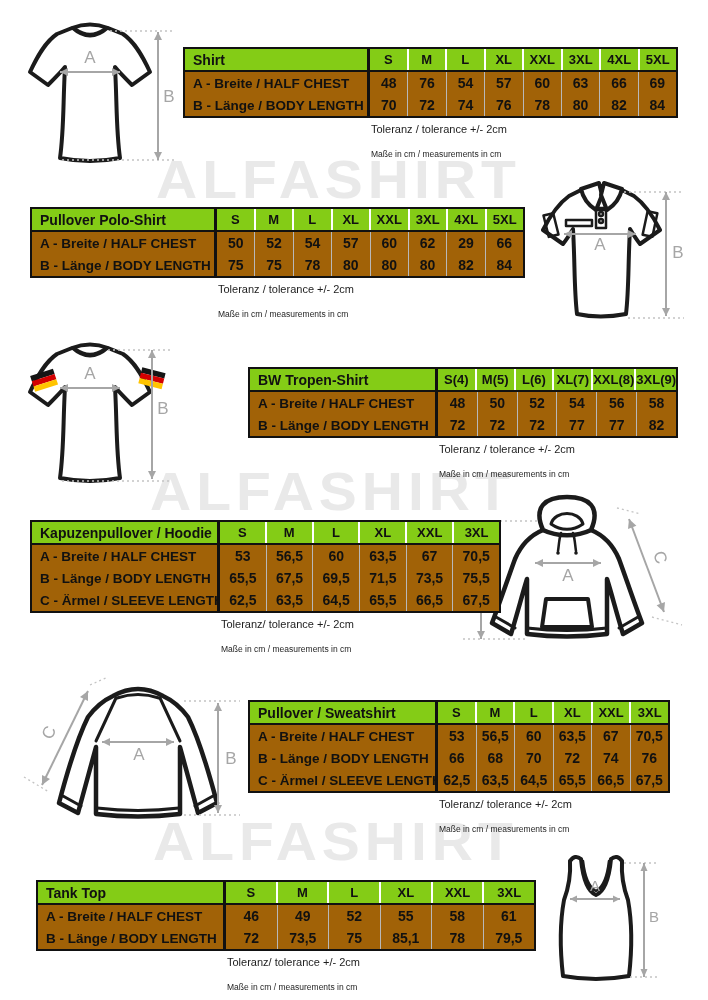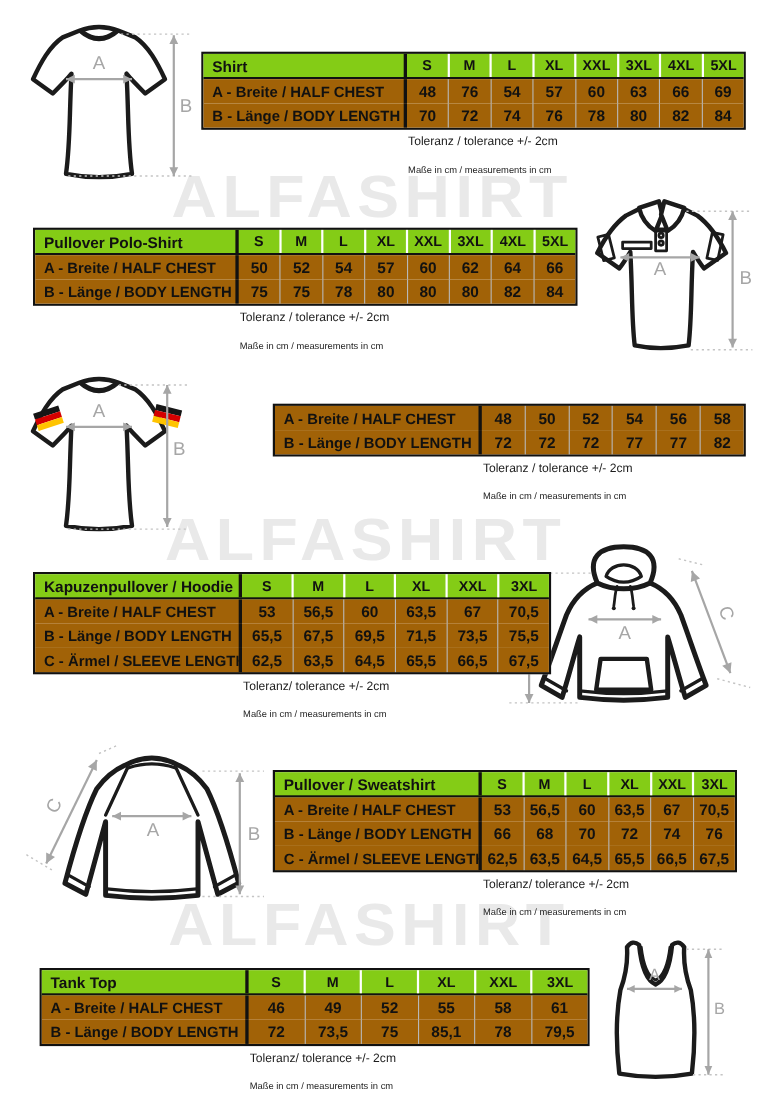--- a/index.html
+++ b/index.html
@@ -140,21 +140,21 @@
       </div>
       <div class="row drow">
         <div class="lcol">A -  Breite / HALF CHEST</div>
         <div class="cells">
             <div class="cell dcell">50</div>
             <div class="cell dcell">52</div>
             <div class="cell dcell">54</div>
             <div class="cell dcell">57</div>
             <div class="cell dcell">60</div>
             <div class="cell dcell">62</div>
-            <div class="cell dcell">64</div>
+            <div class="cell dcell">29</div>
             <div class="cell dcell">66</div>
           </div>
       </div>
       <div class="row drow">
         <div class="lcol">B -  Länge / BODY LENGTH</div>
         <div class="cells">
             <div class="cell dcell">75</div>
             <div class="cell dcell">75</div>
             <div class="cell dcell">78</div>
             <div class="cell dcell">80</div>
@@ -215,20 +215,31 @@
       <polygon class="ahead" points="98,52 90,48 90,56"></polygon>
     <text class="mlabel" x="68" y="43">A</text>
     <line class="arrow" x1="130" y1="14" x2="130" y2="143"></line>
     <polygon class="ahead" points="130,14 126,22 134,22"></polygon>
       <polygon class="ahead" points="130,143 126,135 134,135"></polygon>
     <text class="mlabel" x="141" y="78">B</text>
   </svg>
 
   <section class="tblock" style="left:248px; top:367px; width:430px;">
     <div class="stable w6">
+      <div class="row hrow">
+        <div class="lcol">BW Tropen-Shirt</div>
+        <div class="cells">
+            <div class="cell hcell">S(4)</div>
+            <div class="cell hcell">M(5)</div>
+            <div class="cell hcell">L(6)</div>
+            <div class="cell hcell">XL(7)</div>
+            <div class="cell hcell">XXL(8)</div>
+            <div class="cell hcell">3XL(9)</div>
+          </div>
+      </div>
       <div class="row drow">
         <div class="lcol">A -  Breite / HALF CHEST</div>
         <div class="cells">
             <div class="cell dcell">48</div>
             <div class="cell dcell">50</div>
             <div class="cell dcell">52</div>
             <div class="cell dcell">54</div>
             <div class="cell dcell">56</div>
             <div class="cell dcell">58</div>
           </div>

